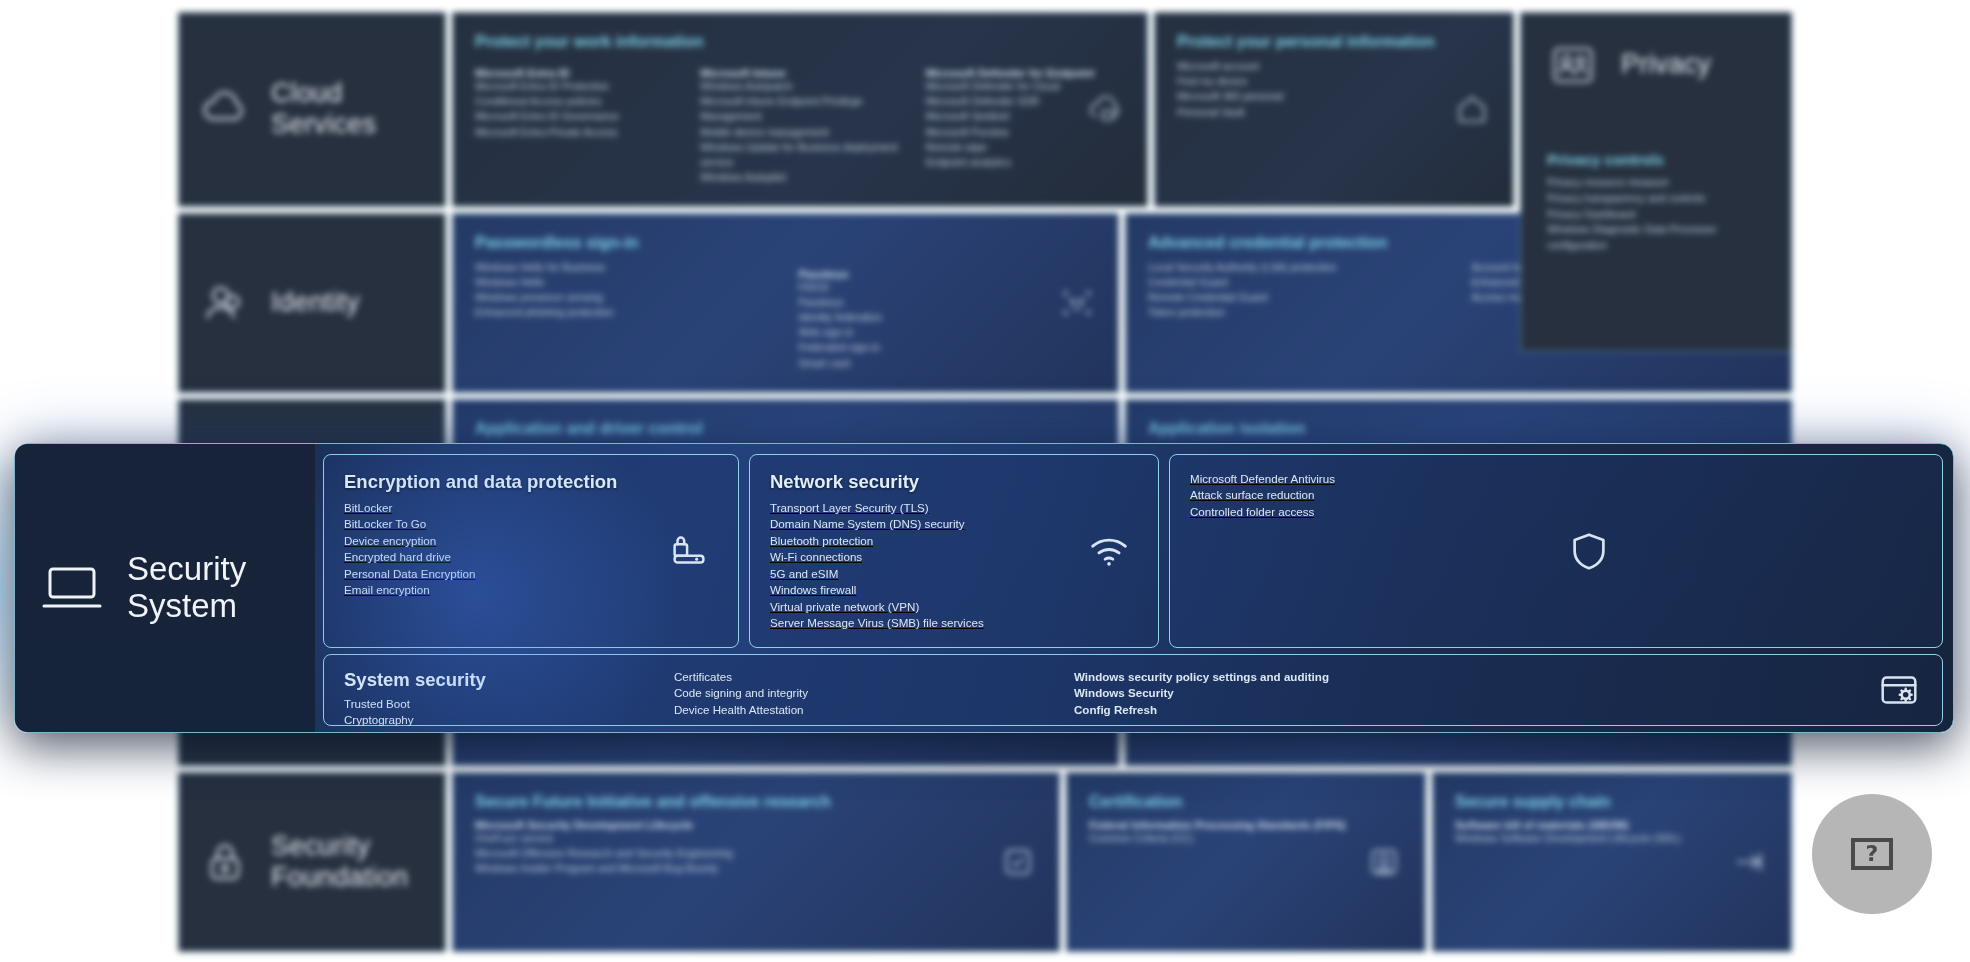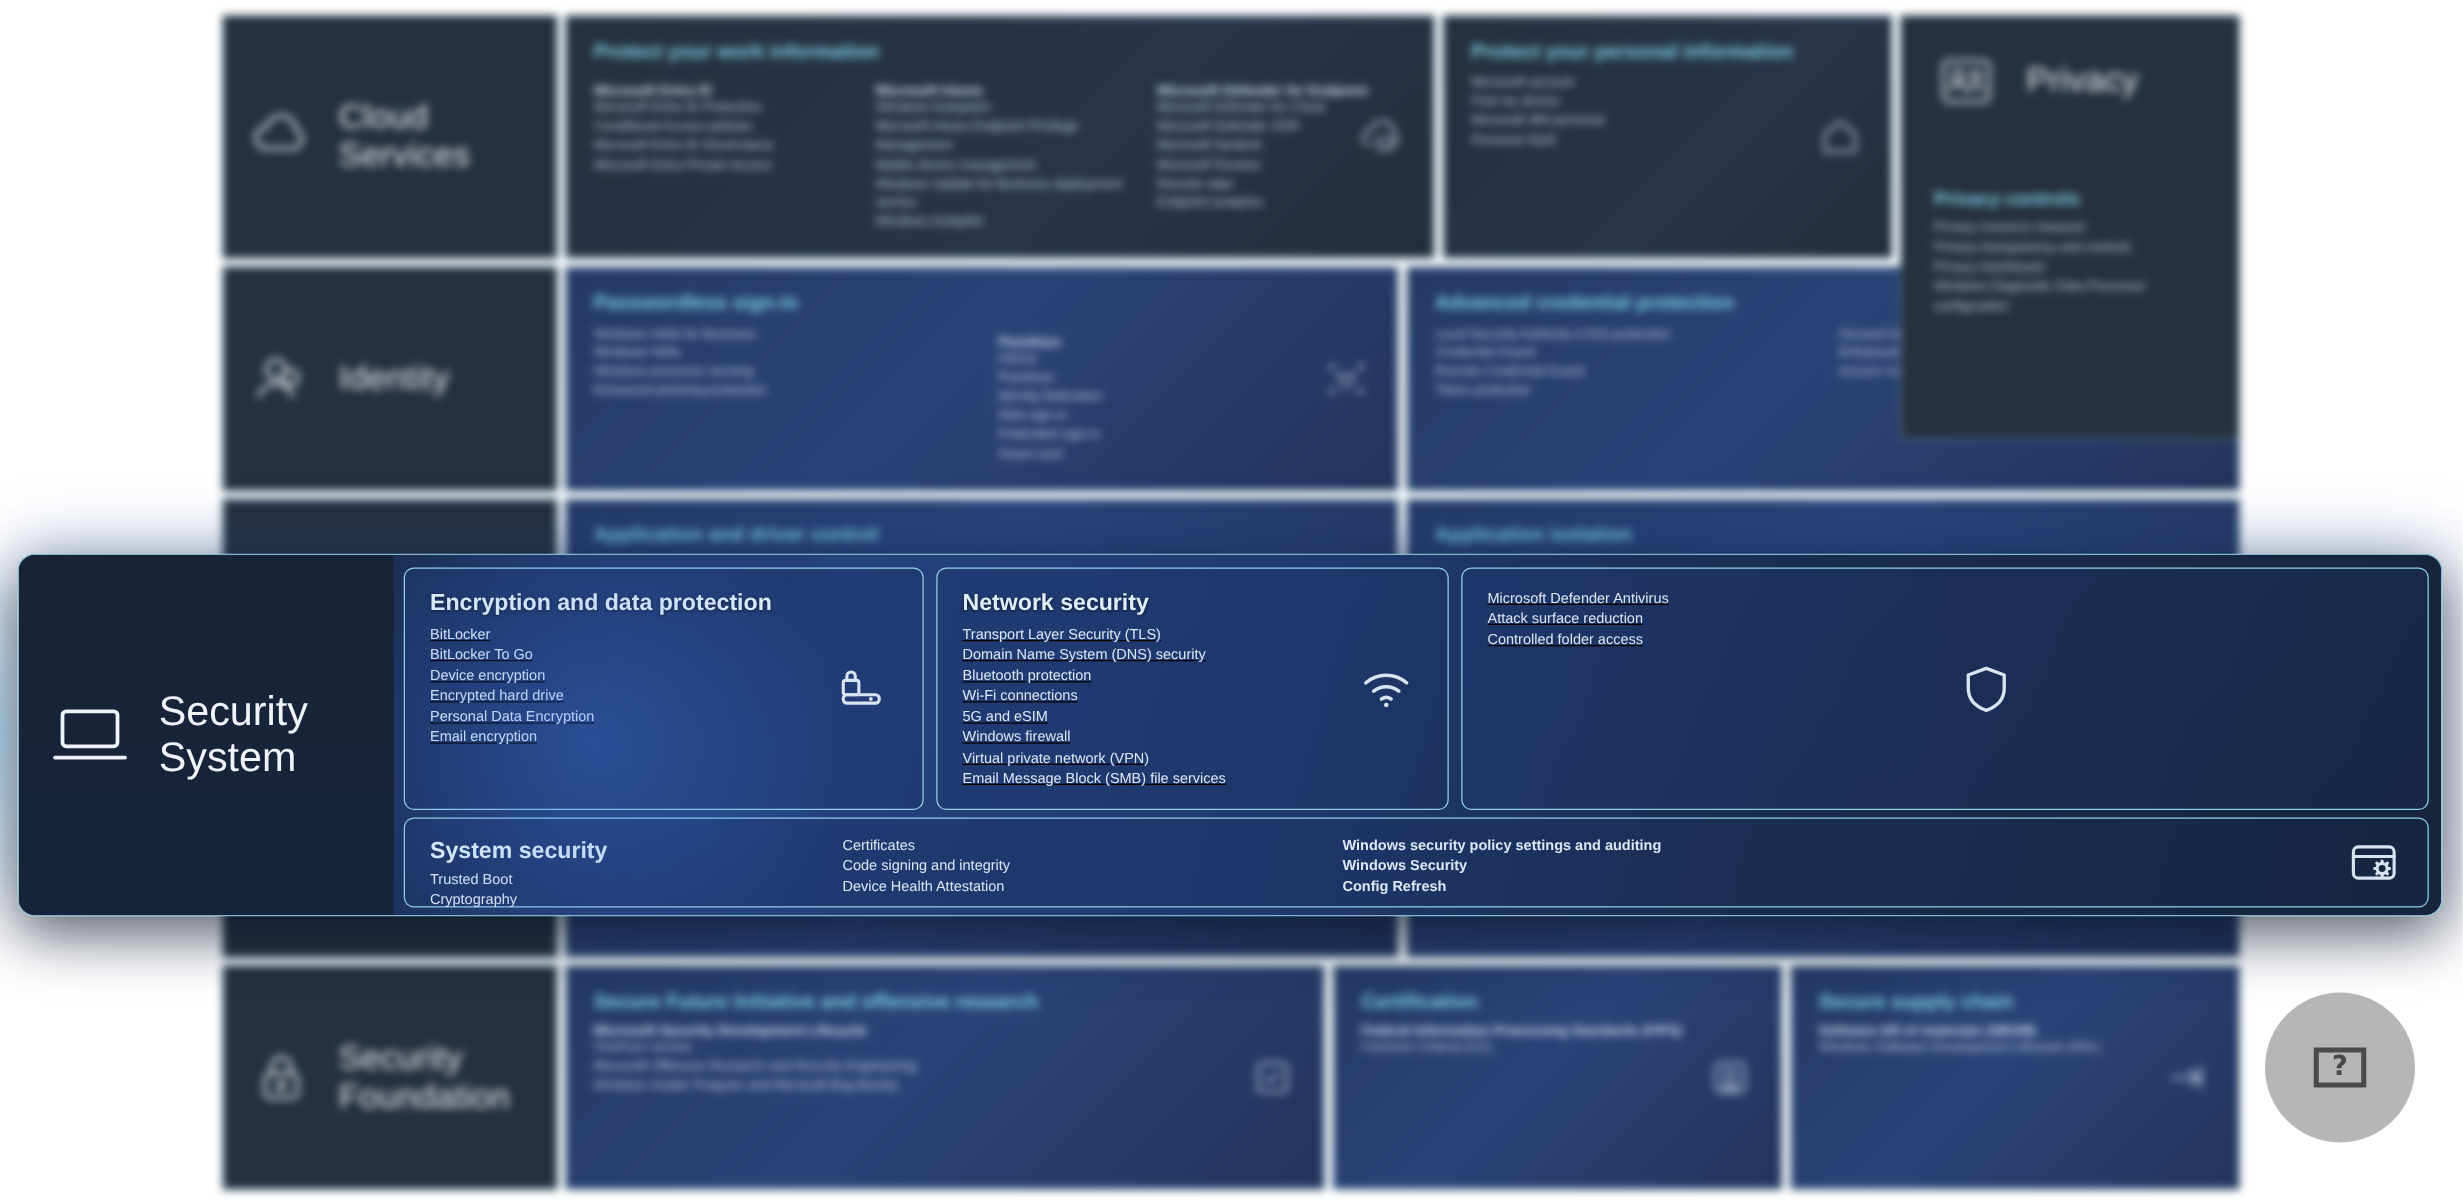--- a/index.html
+++ b/index.html
@@ -528,21 +528,21 @@
       <div class="fg-card c2">
         <h3>Network security</h3>
         <ul>
           <li>Transport Layer Security (TLS)</li>
           <li>Domain Name System (DNS) security</li>
           <li>Bluetooth protection</li>
           <li>Wi-Fi connections</li>
           <li>5G and eSIM</li>
           <li>Windows firewall</li>
           <li>Virtual private network (VPN)</li>
-          <li>Email Message Block (SMB) file services</li>
+          <li>Server Message Virus (SMB) file services</li>
         </ul>
         <span class="fg-icon">
           <svg viewBox="0 0 48 48" fill="none" stroke="#e3eefa" stroke-width="3" stroke-linecap="round">
             <path d="M7 19a26 26 0 0 1 34 0"></path>
             <path d="M13.5 26a17 17 0 0 1 21 0"></path>
             <path d="M20 32.5a7.5 7.5 0 0 1 8 0"></path>
             <circle cx="24" cy="37.5" r="1.9" fill="#e3eefa" stroke="none"></circle>
           </svg>
         </span>
       </div>

